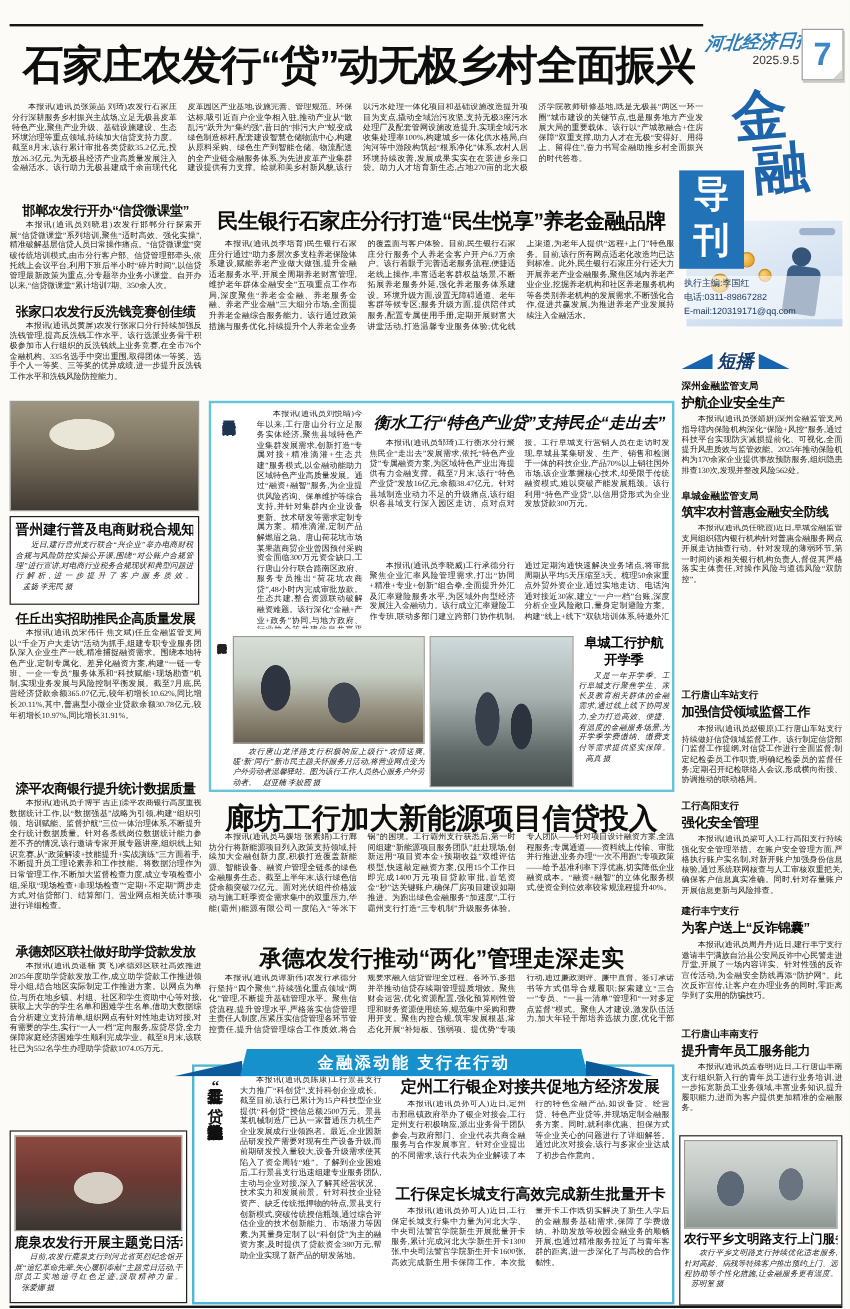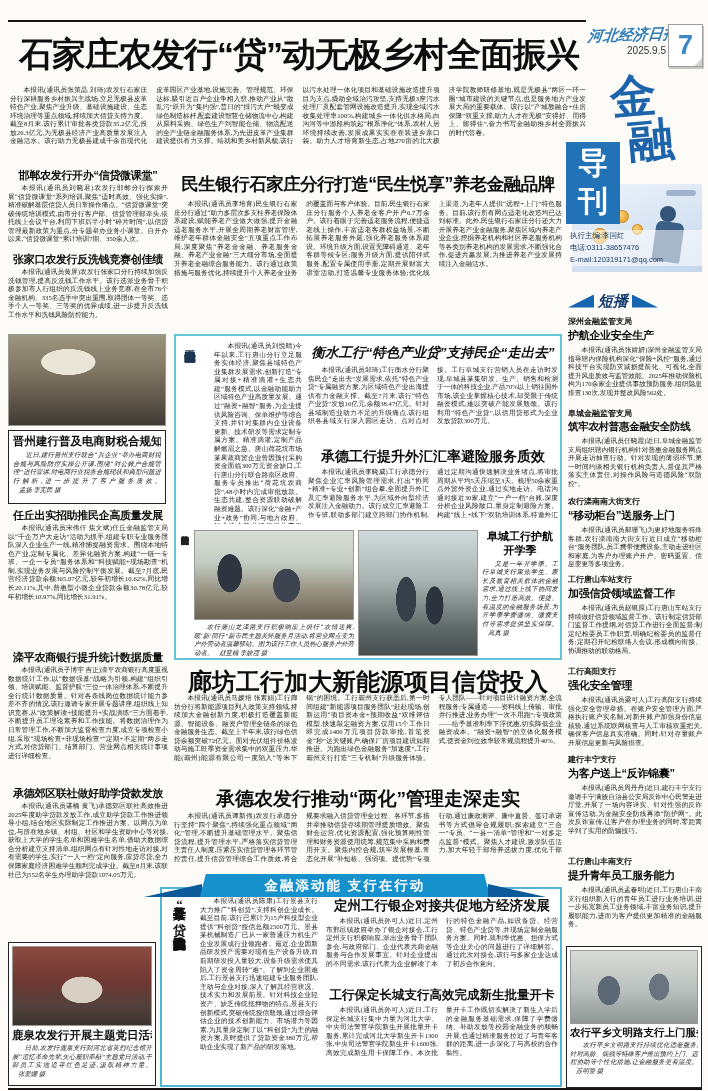--- a/index.html
+++ b/index.html
@@ -97,21 +97,20 @@
   <div class="abs hl" style="left:174px;top:172px;width:388px;font-size:17.5px;letter-spacing:-0.5px;">民生银行石家庄分行打造“民生悦享”养老金融品牌</div>
   <div class="abs bt c3" style="left:174px;top:200px;width:388px;height:130px;">本报讯(通讯员李培育)民生银行石家庄分行通过“助力多层次多支柱养老保险体系建设,赋能养老产业做大做强,提升金融适老服务水平,开展全周期养老财富管理,维护老年群体金融安全”五项重点工作布局,深度聚焦“养老金金融、养老服务金融、养老产业金融”三大细分市场,全面提升养老金融综合服务能力。该行通过政策措施与服务优化,持续提升个人养老金业务的覆盖面与客户体验。目前,民生银行石家庄分行服务个人养老金客户开户6.7万余户。该行着眼于完善适老服务流程,便捷适老线上操作,丰富适老客群权益场景,不断拓展养老服务外延,强化养老服务体系建设。环境升级方面,设置无障碍通道、老年客群等候专区;服务升级方面,提供陪伴式服务,配置专属使用手册,定期开展财富大讲堂活动,打造温馨专业服务体验;优化线上渠道,为老年人提供“远程+上门”特色服务。目前,该行所有网点适老化改造均已达到标准。此外,民生银行石家庄分行还大力开展养老产业金融服务,聚焦区域内养老产业企业,挖掘养老机构和社区养老服务机构等各类别养老机构的发展需求,不断强化合作,促进共赢发展,为推进养老产业发展持续注入金融活水。</div>
 
   <div class="abs cyanbox" style="left:174px;top:334px;width:388px;height:326px;">
     <div class="abs vert" style="left:6px;top:6px;height:182px;font-size:11px;font-weight:900;color:#1c3550;font-family:'Liberation Serif',serif;">唐山工行金融活水润泽特色产业集群</div>
     <div class="abs bt" style="left:38px;top:6px;width:88px;height:182px;">本报讯(通讯员刘悦晴)今年以来,工行唐山分行立足服务实体经济,聚焦县域特色产业集群发展需求,创新打造“专属对接+精准滴灌+生态共建”服务模式,以金融动能助力区域特色产业高质量发展。通过“融资+融智”服务,为企业提供风险咨询、保单维护等综合支持,并针对集群内企业设备更新、技术研发等需求定制专属方案。精准滴灌,定制产品解燃眉之急。唐山荷花坑市场某果蔬商贸企业曾因预付采购资金面临300万元资金缺口,工行唐山分行联合路南区政府、服务专员推出“荷花坑农商贷”,48小时内完成审批放款。生态共建,整合资源联动破解融资难题。该行深化“金融+产业+政务”协同,与地方政府、行业协会等共建信息共享平台,引入担保公司、保险公司完善风险分担机制,通过“千企万户大走访”活动,为产业链核心企业及上下游配套中小微企业提供“订单贷”“供应链融资”等产品。</div>
 
     <div class="abs hl" style="left:132px;top:8px;width:250px;font-size:13.5px;font-style:italic;">衡水工行“特色产业贷”支持民企“走出去”</div>
     <div class="abs bt c2" style="left:132px;top:30px;width:250px;height:76px;">本报讯(通讯员邹琦)工行衡水分行聚焦民企“走出去”发展需求,依托“特色产业贷”专属融资方案,为区域特色产业出海提供有力金融支撑。截至7月末,该行“特色产业贷”发放16亿元,余额38.47亿元。针对县域制造业动力不足的升级痛点,该行组织各县域支行深入园区走访、点对点对接。工行阜城支行营销人员在走访时发现,阜城县某集研发、生产、销售和检测于一体的科技企业,产品70%以上销往国外市场,该企业掌握核心技术,却受限于传统融资模式,难以突破产能发展瓶颈。该行利用“特色产业贷”,以信用贷形式为企业发放贷款300万元。</div>
 
-    <div class="abs hl" style="left:132px;top:112px;width:250px;font-size:14px;">承德工行提升外汇汇率避险服务质效</div>
     <div class="abs bt c2" style="left:132px;top:132px;width:250px;height:56px;">本报讯(通讯员李晓威)工行承德分行聚焦企业汇率风险管理需求,打出“协同+精准+专业+创新”组合拳,全面提升外汇及汇率避险服务水平,为区域外向型经济发展注入金融动力。该行成立汇率避险工作专班,联动多部门建立跨部门协作机制,通过定期沟通快速解决业务堵点,将审批周期从平均5天压缩至3天。梳理50余家重点外贸外资企业,通过实地走访、电话沟通对接近30家,建立“一户一档”台账,深度分析企业风险敞口,量身定制避险方案。构建“线上+线下”双轨培训体系,特邀外汇局开展专题培训,升级创新产品,设计“美元存款+外汇掉期+授信”组合产品,拓展掉期业务规模,推进电子交易平台应用。</div>
 
     <div class="abs vert" style="left:2px;top:194px;height:126px;font-size:8px;font-weight:700;color:#222;">农行唐山龙泽路支行服务户外劳动者</div>
     <div class="abs photo" style="left:18px;top:194px;width:160px;height:90px;background:radial-gradient(22px 34px at 22% 48%,#2e3440 0 55%,transparent 57%),radial-gradient(24px 30px at 58% 62%,#3d4450 0 55%,transparent 57%),linear-gradient(180deg,#d8ded6 0%,#c5cdc3 35%,#948f7e 70%,#6b6252 100%);"></div>
     <div class="abs cap" style="left:18px;top:287px;width:160px;height:34px;overflow:hidden;"><span>农行唐山龙泽路支行积极响应上级行“农情送爽,暖‘新’同行”新市民主题关怀服务月活动,将营业网点变为户外劳动者温馨驿站。图为该行工作人员热心服务户外劳动者。</span><span class="credit">赵亚楠 李姣霞 摄</span></div>
     <div class="abs photo" style="left:182px;top:194px;width:120px;height:126px;background:radial-gradient(18px 40px at 40% 55%,#37404a 0 55%,transparent 57%),radial-gradient(16px 34px at 64% 60%,#2c333d 0 55%,transparent 57%),linear-gradient(180deg,#cfdadc 0%,#a8b2b0 40%,#5f6a68 78%,#474f4e 100%);"></div>
     <div class="abs" style="left:306px;top:194px;width:76px;height:126px;overflow:hidden;">
       <div class="fucheng-t">阜城工行护航开学季</div>
       <div class="cap" style="margin-top:2px;"><span>又是一年开学季。工行阜城支行聚焦学生、家长及教育相关群体的金融需求,通过线上线下协同发力,全力打造高效、便捷、有温度的金融服务场景,为开学季学费缴纳、缴费支付等需求提供坚实保障。</span><span class="credit">高真 摄</span></div>
     </div>
@@ -147,46 +146,41 @@
       <div class="abs" style="right:6px;top:6px;width:30px;height:6px;background:#9fb4cc;border-radius:3px;"></div>
     </div>
     <div class="abs brandchar" style="left:44px;top:0;">金</div>
     <div class="abs brandchar" style="left:62px;top:44px;">融</div>
     <div class="abs daokan" style="left:0;top:68px;width:54px;height:80px;padding-top:2px;">
       <div>导</div>
       <div>刊</div>
     </div>
     <div class="abs contact" style="left:4px;top:156px;width:134px;background:rgba(255,255,255,0.55);">
       <div>执行主编:李国红</div>
-      <div>电话:0311-38657476</div>
+      <div>电话:0311-89867282</div>
       <div>E-mail:120319171@qq.com</div>
     </div>
   </div>
 
   <div class="abs shortcast" style="left:568px;top:292px;width:110px;height:18px;">
     <span class="sc-tri sc-l"></span>
     <span class="sc-text">短播</span>
     <span class="sc-tri sc-r"></span>
   </div>
 
   <div class="abs" style="left:568px;top:316px;width:134px;">
     <div class="sb-org">深州金融监管支局</div>
     <div class="sb-title">护航企业安全生产</div>
     <div class="bt sb-body" style="height:56px;">本报讯(通讯员张婧妍)深州金融监管支局指导辖内保险机构深化“保险+风控”服务,通过科技平台实现防灾减损提前化、可视化,全面提升风患质效与监管效能。2025年推动保险机构为170余家企业提供事故预防服务,组织隐患排查130次,发现并整改风险562处。</div>
   </div>
   <div class="abs" style="left:568px;top:408px;width:134px;">
     <div class="sb-org">阜城金融监管支局</div>
     <div class="sb-title" style="font-size:10.5px;">筑牢农村普惠金融安全防线</div>
     <div class="bt sb-body" style="height:52px;">本报讯(通讯员任晓霞)近日,阜城金融监管支局组织辖内银行机构针对普惠金融服务网点开展走访抽查行动。针对发现的薄弱环节,第一时间约谈相关银行机构负责人,督促其严格落实主体责任,对操作风险与道德风险“双防控”。</div>
   </div>
-  <div class="abs" style="left:568px;top:496px;width:134px;">
-    <div class="sb-org">农行滦南南大街支行</div>
-    <div class="sb-title">“移动柜台”送服务上门</div>
-    <div class="bt sb-body" style="height:42px;">本报讯(通讯员郝珊飞)为更好地服务特殊客群,农行滦南南大街支行近日成立“移动柜台”服务团队,员工携带便携设备,主动走进社区和家庭,为客户办理账户开户、密码重置、信息变更等多项业务。</div>
-  </div>
   <div class="abs" style="left:568px;top:574px;width:134px;">
     <div class="sb-org">工行唐山车站支行</div>
     <div class="sb-title">加强信贷领域监督工作</div>
     <div class="bt sb-body" style="height:56px;">本报讯(通讯员赵银原)工行唐山车站支行持续做好信贷领域监督工作。该行制定信贷部门监督工作提纲,对信贷工作进行全面监督;制定纪检委员工作职责,明确纪检委员的监督任务;定期召开纪检联络人会议,形成横向衔接、协调推动的联动格局。</div>
   </div>
   <div class="abs" style="left:568px;top:666px;width:134px;">
     <div class="sb-org">工行高阳支行</div>
     <div class="sb-title">强化安全管理</div>
     <div class="bt sb-body" style="height:52px;">本报讯(通讯员梁可人)工行高阳支行持续强化安全管理举措。在账户安全管理方面,严格执行账户实名制,对新开账户加强身份信息核验,通过系统联网核查与人工审核双重把关,确保客户信息真实准确。同时,针对存量账户开展信息更新与风险排查。</div>
   </div>

